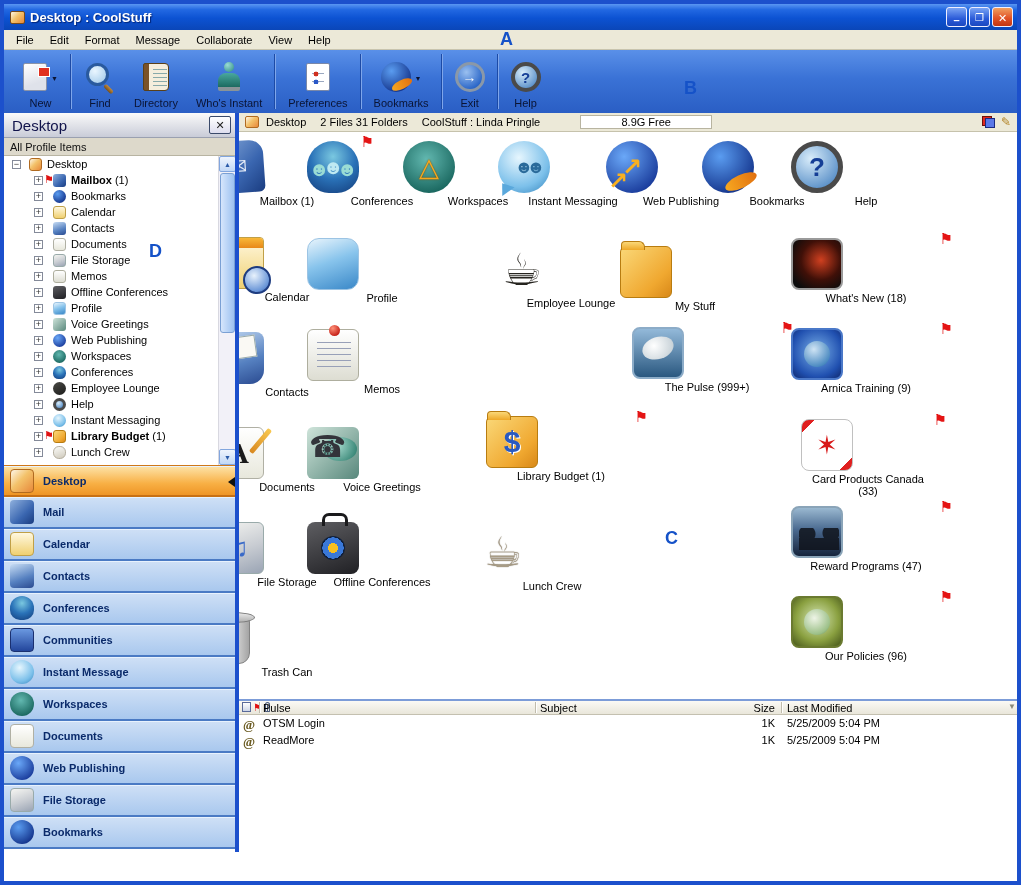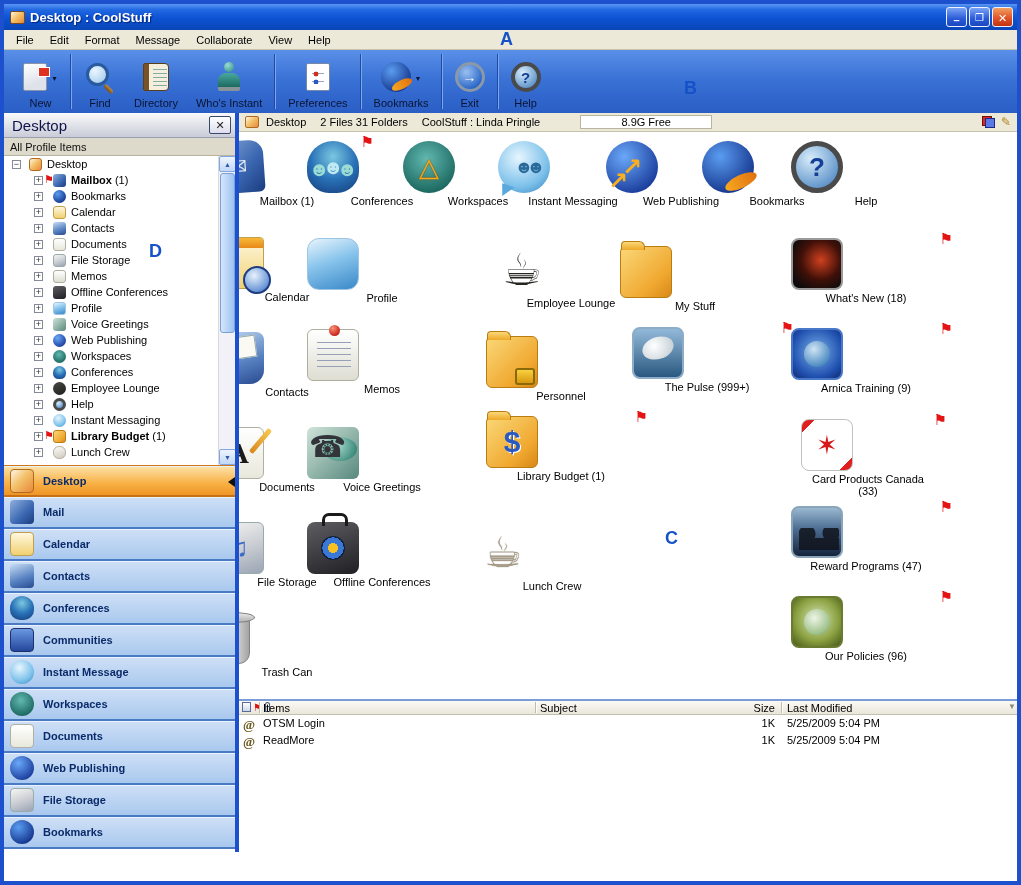--- a/index.html
+++ b/index.html
@@ -682,27 +682,20 @@
           </span>
           <div class="di-label">Contacts</div>
         </div>
         <div class="desk-item" style="left: 68px; top: 197px;">
           <span class="di-wrap">
             <span class="di g-memos"></span>
             
           </span>
           <div class="di-label">Memos</div>
         </div>
-        <div class="desk-item" style="left: 247px; top: 204px;">
-          <span class="di-wrap">
-            <span class="di g-personnel"></span>
-            
-          </span>
-          <div class="di-label">Personnel</div>
-        </div>
         <div class="desk-item" style="left: 393px; top: 195px;">
           <span class="di-wrap">
             <span class="di g-pulse"></span>
             <span class="di-flag"></span>
           </span>
           <div class="di-label">The Pulse (999+)</div>
         </div>
         <div class="desk-item" style="left: 552px; top: 196px;">
           <span class="di-wrap">
             <span class="di g-arnica"></span>
@@ -780,21 +773,21 @@
           </span>
           <div class="di-label">Our Policies (96)</div>
         </div>
     </div>
 
     <div class="list-panel">
       <div class="lh">
         <span class="lh-doc"></span>
         <span class="lh-flag"></span>
         <span class="lh-clip"></span>
-        <span class="c-name">Items</span>
+        <span class="c-name">Pulse</span>
         <span class="c-subject">Subject</span>
         <span class="c-size">Size</span>
         <span class="c-mod">Last Modified</span>
         <span class="lh-div" style="left:20px;"></span>
         <span class="lh-div" style="left:296px;"></span>
         <span class="lh-div" style="left:542px;"></span>
         <span class="lh-sort"></span>
       </div>
       <div class="l-row">
           <span class="lr-at">@</span>

